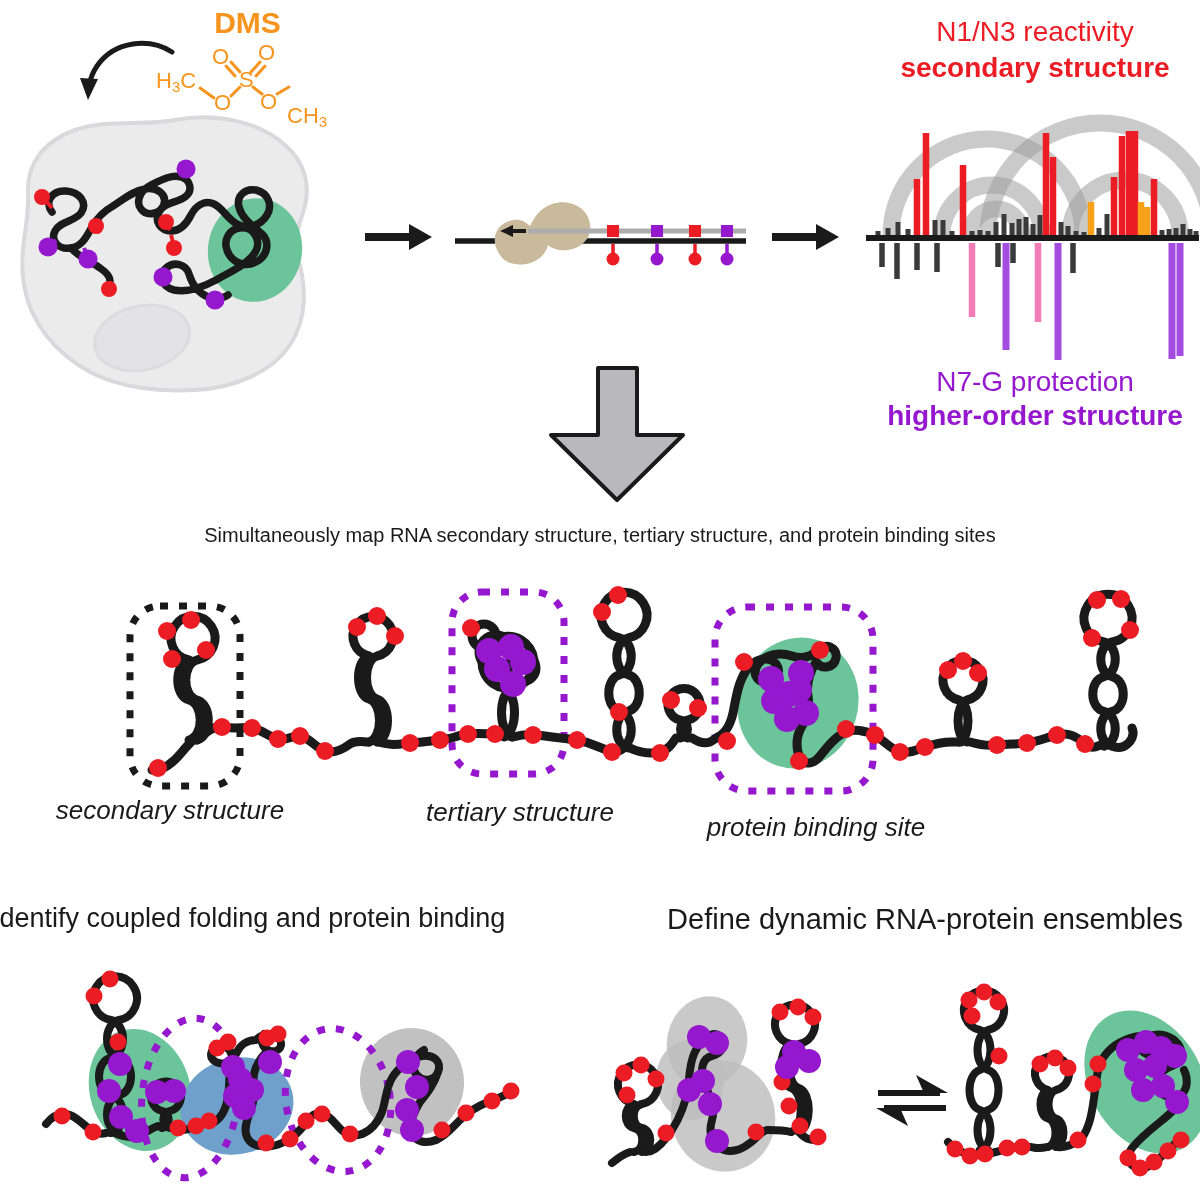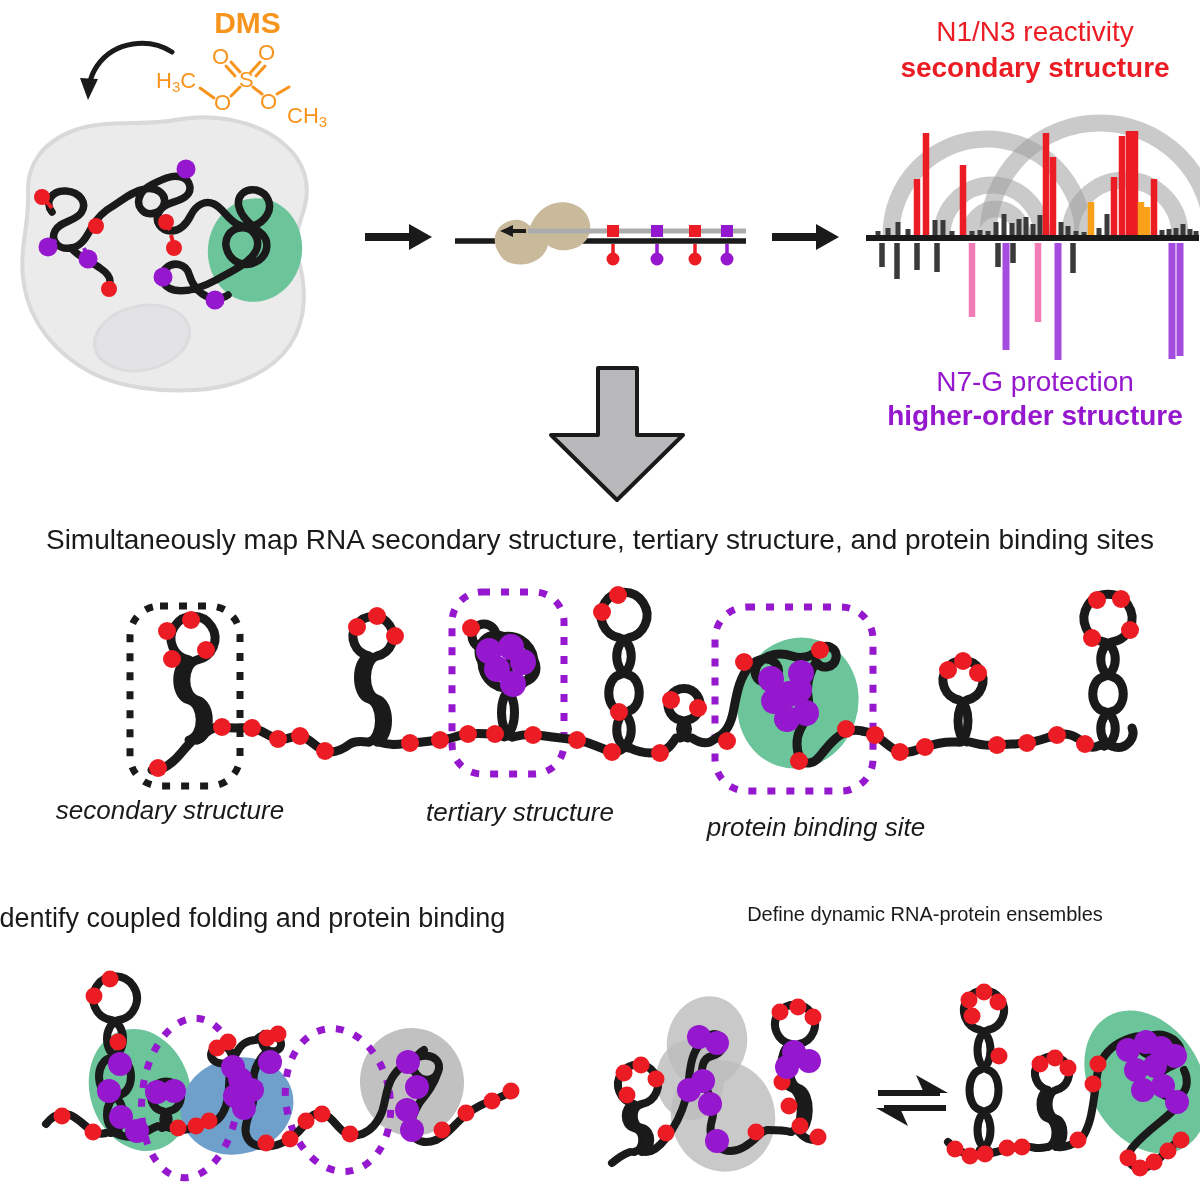--- a/index.html
+++ b/index.html
@@ -212,21 +212,21 @@
       <rect x="1176.5" y="243" width="7" height="113" fill="#A44BE0"></rect>
     </svg>
 
   <div class="t ctr purtx" style="left:865px;top:366px;width:340px;font-size:28px;">N7-G protection</div>
   <div class="t ctr purtx b" style="left:860px;top:400px;width:350px;font-size:28px;">higher-order structure</div>
 
   <svg style="left:540px;top:360px" width="150" height="145" viewBox="540 360 150 145">
     <polygon points="598,368 637,368 637,435 683,435 617,500 551,435 598,435" fill="var(--arrowfill)" stroke="#1a1a1a" stroke-width="4" stroke-linejoin="round"></polygon>
   </svg>
 
-  <div class="t ctr" style="left:0;top:524px;width:1200px;font-size:28px;">Simultaneously map RNA secondary structure, tertiary structure, and protein binding sites</div>
+  <div class="t ctr" style="left:0;top:524px;width:1200px;font-size:20px;">Simultaneously map RNA secondary structure, tertiary structure, and protein binding sites</div>
 
   <svg style="left:0;top:575px" width="1200" height="250" viewBox="0 575 1200 250">
 
     <rect class="dbox dboxk" x="130" y="606" width="110" height="180" rx="30"></rect>
     <rect class="dbox dboxp" x="452" y="592" width="112" height="182" rx="30"></rect>
     <rect class="dbox dboxp" x="715" y="607" width="158" height="184" rx="32"></rect>
     <ellipse cx="798" cy="703" rx="60" ry="66" transform="rotate(18 798 703)" fill="var(--green)"></ellipse>
 
     <path class="rna" d="M 189 740 C 204 736 204 704 189 700 C 174 696 174 664 189 660 A 22 22 0 1 1 197 660 C 182 664 182 696 197 700 C 212 704 212 736 197 740"></path>
     <path class="rna" d="M 369 742 C 383 737.7 383 703.3 369 699 C 355 694.7 355 660.3 369 656 A 20 20 0 1 1 377 656 C 363 660.3 363 694.7 377 699 C 391 703.3 391 737.7 377 742"></path>
@@ -316,21 +316,21 @@
         <circle class="pd" cx="787" cy="719" r="13"></circle>
         <circle class="pd" cx="799" cy="690" r="13"></circle>
     </g>
   </svg>
 
   <div class="t ctr it" style="left:45px;top:795px;width:250px;font-size:26px;">secondary structure</div>
   <div class="t ctr it" style="left:691px;top:812px;width:250px;font-size:26px;">protein binding site</div>
   <div class="t ctr it" style="left:395px;top:797px;width:250px;font-size:26px;">tertiary structure</div>
 
   <div class="t" style="left:-8px;top:903px;font-size:27px;">Identify coupled folding and protein binding</div>
-  <div class="t ctr" style="left:650px;top:903px;width:550px;font-size:20px;">Define dynamic RNA-protein ensembles</div>
+  <div class="t ctr" style="left:650px;top:903px;width:550px;font-size:29px;">Define dynamic RNA-protein ensembles</div>
 
   <svg style="left:10px;top:958px" width="550" height="242" viewBox="10 958 550 242">
     <ellipse cx="140" cy="1090" rx="50" ry="62" transform="rotate(-18 140 1090)" fill="var(--green)"></ellipse>
     <ellipse cx="237" cy="1106" rx="57" ry="48" transform="rotate(-15 237 1106)" fill="var(--blue)"></ellipse>
     <ellipse cx="412" cy="1082" rx="52" ry="54" transform="rotate(-8 412 1082)" fill="var(--blobgray)"></ellipse>
     <ellipse class="dbox dboxp" cx="190" cy="1098" rx="48" ry="80" transform="rotate(6 190 1098)"></ellipse>
     <ellipse class="dbox dboxp" cx="338" cy="1100" rx="52" ry="72" transform="rotate(-10 338 1100)"></ellipse>
 
     <g>
       <path class="rna8" d="M 46 1124 C 54 1114 62 1112 70 1115 C 80 1119 86 1128 94 1132 C 98 1134 102 1134 106 1133"></path>

